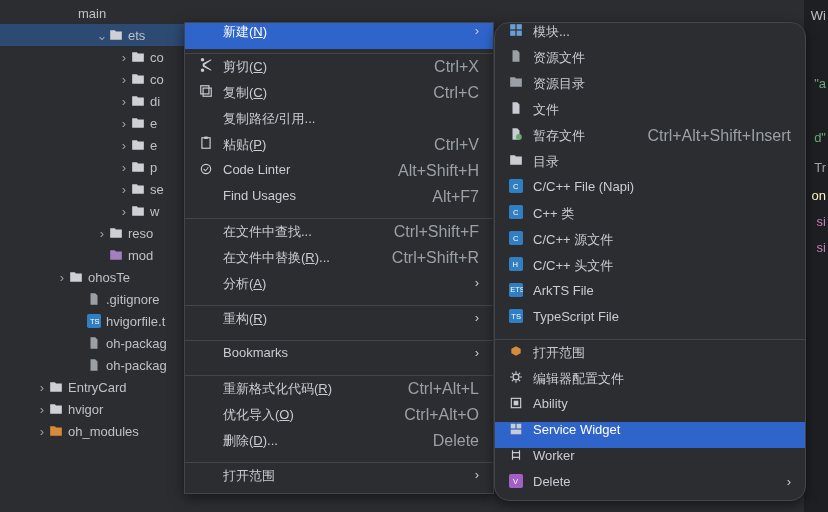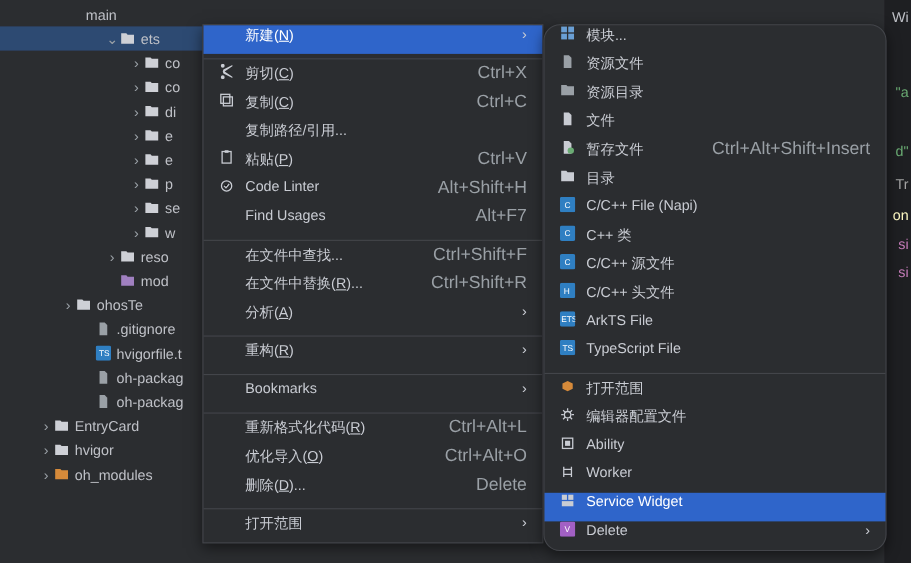--- a/index.html
+++ b/index.html
@@ -459,41 +459,41 @@
     </div>
     <div class="mi">
       <span class="mi-icn">
         <svg viewBox="0 0 24 24">
           <rect fill="none" stroke="#c9ccd3" stroke-width="2" x="4" y="4" width="16" height="16"></rect>
           <rect fill="#c9ccd3" x="8" y="8" width="8" height="8"></rect>
         </svg>
       </span>
       <span class="mi-lbl">Ability</span>
     </div>
-    <div class="mi">
-      <span class="mi-icn">
-        <svg viewBox="0 0 24 24">
-          <path stroke="#c9ccd3" stroke-width="2" fill="none" d="M6 4v16M18 4v16M6 8h12M6 16h12"></path>
-        </svg>
-      </span>
-      <span class="mi-lbl">Worker</span>
-    </div>
     <div class="mi hl">
       <span class="mi-icn">
         <svg viewBox="0 0 24 24">
           <rect fill="#c9ccd3" x="3" y="3" width="8" height="8"></rect>
           <rect fill="#c9ccd3" x="13" y="3" width="8" height="8"></rect>
           <rect fill="#c9ccd3" x="3" y="13" width="18" height="8"></rect>
         </svg>
       </span>
       <span class="mi-lbl">Service Widget</span>
     </div>
     <div class="mi">
       <span class="mi-icn">
         <svg viewBox="0 0 24 24">
+          <path stroke="#c9ccd3" stroke-width="2" fill="none" d="M6 4v16M18 4v16M6 8h12M6 16h12"></path>
+        </svg>
+      </span>
+      <span class="mi-lbl">Worker</span>
+    </div>
+    <div class="mi">
+      <span class="mi-icn">
+        <svg viewBox="0 0 24 24">
           <rect fill="#a260c4" width="24" height="24" rx="3"></rect>
           <text x="7" y="17" fill="#fff" font-size="13">V</text>
         </svg>
       </span>
       <span class="mi-lbl">Delete</span>
       <span class="mi-sub">›</span>
     </div>
   </div>
 
 </body></html>

